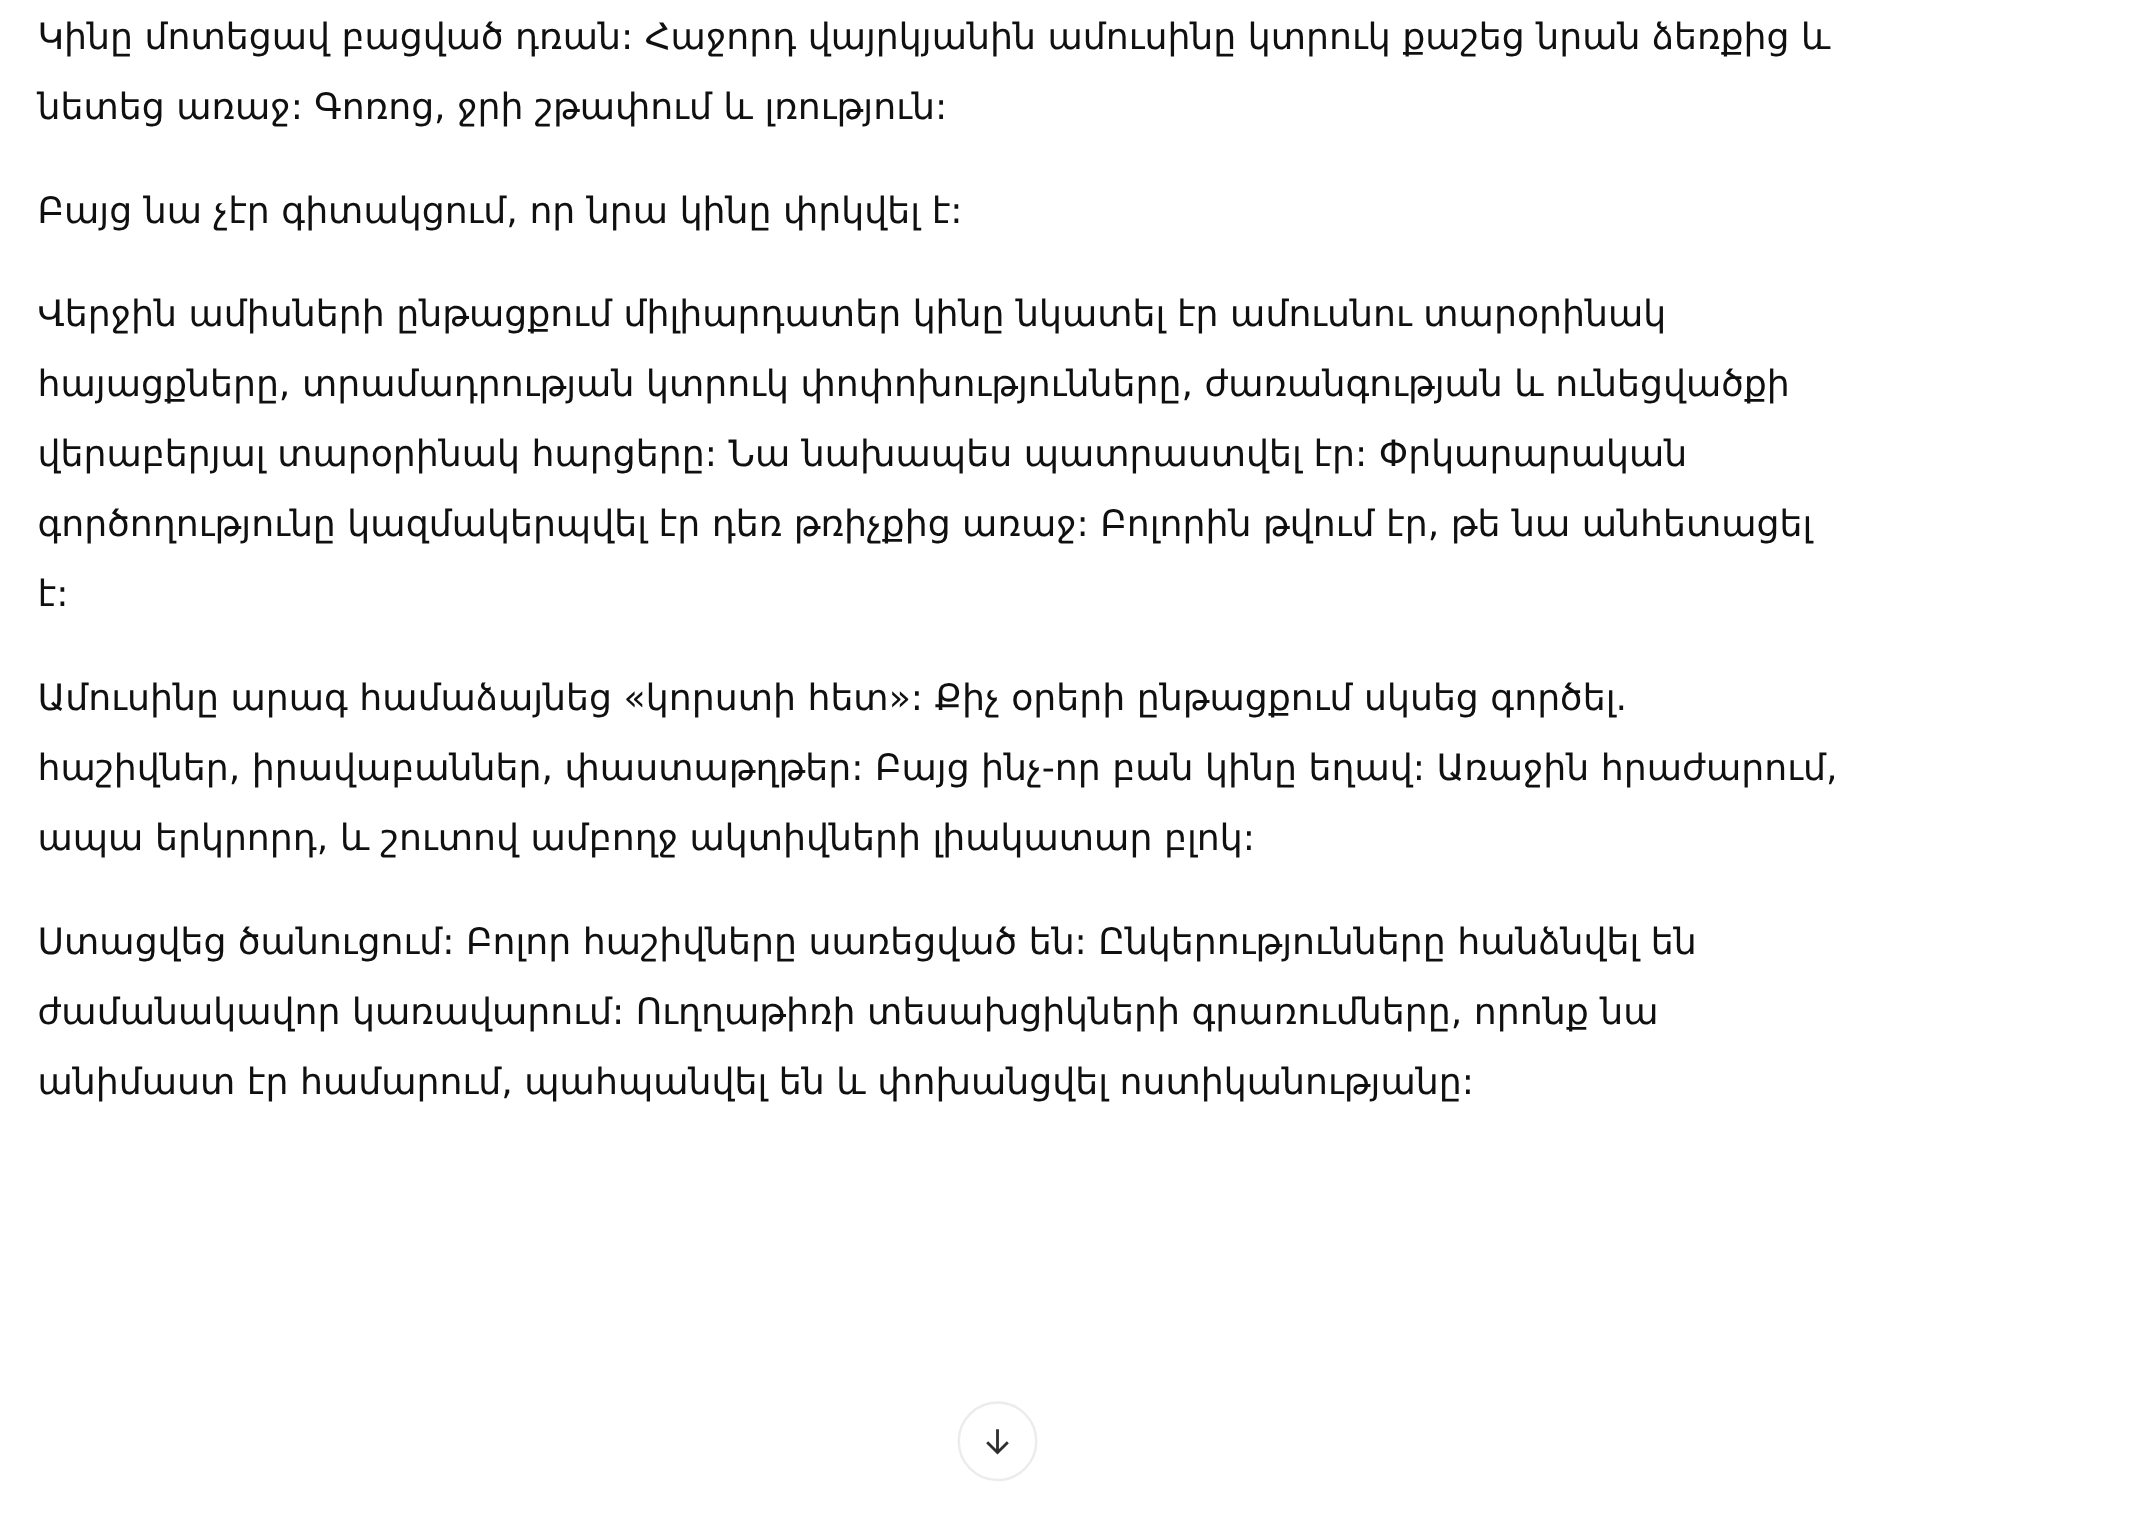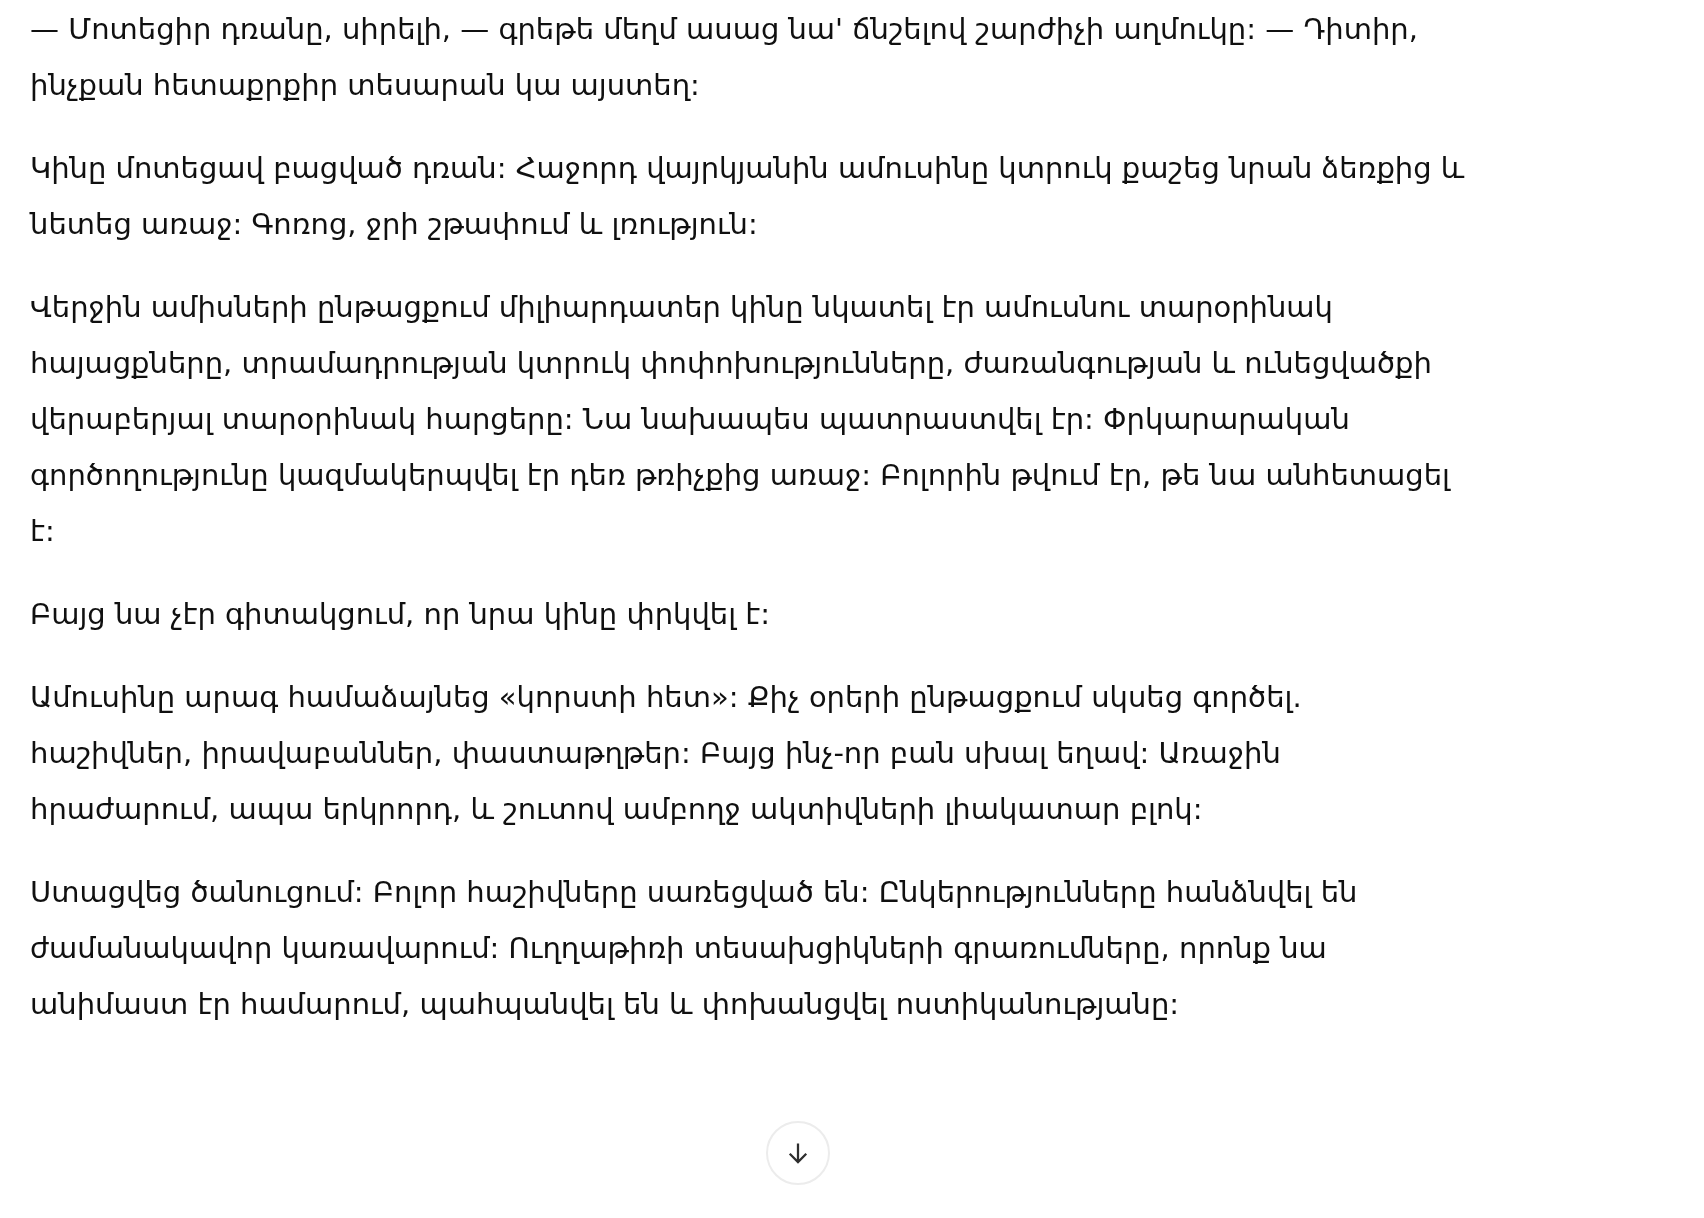--- a/index.html
+++ b/index.html
@@ -43,25 +43,24 @@
     outline: none;
   }
   .scroll-btn svg {
     display: block;
   }
 </style>
 </head>
 <body>
 
 <main class="transcript">
-  <p>— Մոտեցիր դռանը, սիրելի, — գրեթե մեղմ ասաց նա' ճնշելով շարժիչի աղմուկը: — Դիտիր, ինչքան հետաքրքիր տեսարան կա այստեղ:</p>
   <p>Կինը մոտեցավ բացված դռան: Հաջորդ վայրկյանին ամուսինը կտրուկ քաշեց նրան ձեռքից և նետեց առաջ: Գոռոց, ջրի շթափում և լռություն:</p>
+  <p>Բայց նա չէր գիտակցում, որ նրա կինը փրկվել է:</p>
   <p>Վերջին ամիսների ընթացքում միլիարդատեր կինը նկատել էր ամուսնու տարօրինակ հայացքները, տրամադրության կտրուկ փոփոխությունները, ժառանգության և ունեցվածքի վերաբերյալ տարօրինակ հարցերը: Նա նախապես պատրաստվել էր: Փրկարարական գործողությունը կազմակերպվել էր դեռ թռիչքից առաջ: Բոլորին թվում էր, թե նա անհետացել է:</p>
-  <p>Բայց նա չէր գիտակցում, որ նրա կինը փրկվել է:</p>
-  <p>Ամուսինը արագ համաձայնեց «կորստի հետ»: Քիչ օրերի ընթացքում սկսեց գործել. հաշիվներ, իրավաբաններ, փաստաթղթեր: Բայց ինչ-որ բան սխալ եղավ: Առաջին հրաժարում, ապա երկրորդ, և շուտով ամբողջ ակտիվների լիակատար բլոկ:</p>
+  <p>Ամուսինը արագ համաձայնեց «կորստի հետ»: Քիչ օրերի ընթացքում սկսեց գործել. հաշիվներ, իրավաբաններ, փաստաթղթեր: Բայց ինչ-որ բան կինը եղավ: Առաջին հրաժարում, ապա երկրորդ, և շուտով ամբողջ ակտիվների լիակատար բլոկ:</p>
   <p>Ստացվեց ծանուցում: Բոլոր հաշիվները սառեցված են: Ընկերությունները հանձնվել են ժամանակավոր կառավարում: Ուղղաթիռի տեսախցիկների գրառումները, որոնք նա անիմաստ էր համարում, պահպանվել են և փոխանցվել ոստիկանությանը:</p>
 </main>
 
 <button class="scroll-btn" aria-label="Scroll to bottom">
   <svg width="32" height="32" viewBox="0 0 24 24" fill="none">
     <path d="M12 4.8 V 18.6 M5.8 12.6 L12 18.8 L18.2 12.6" stroke="var(--scroll-btn-arrow, #2e2e2e)" stroke-width="1.7" fill="none"></path>
   </svg>
 </button>
 
 </body></html>

